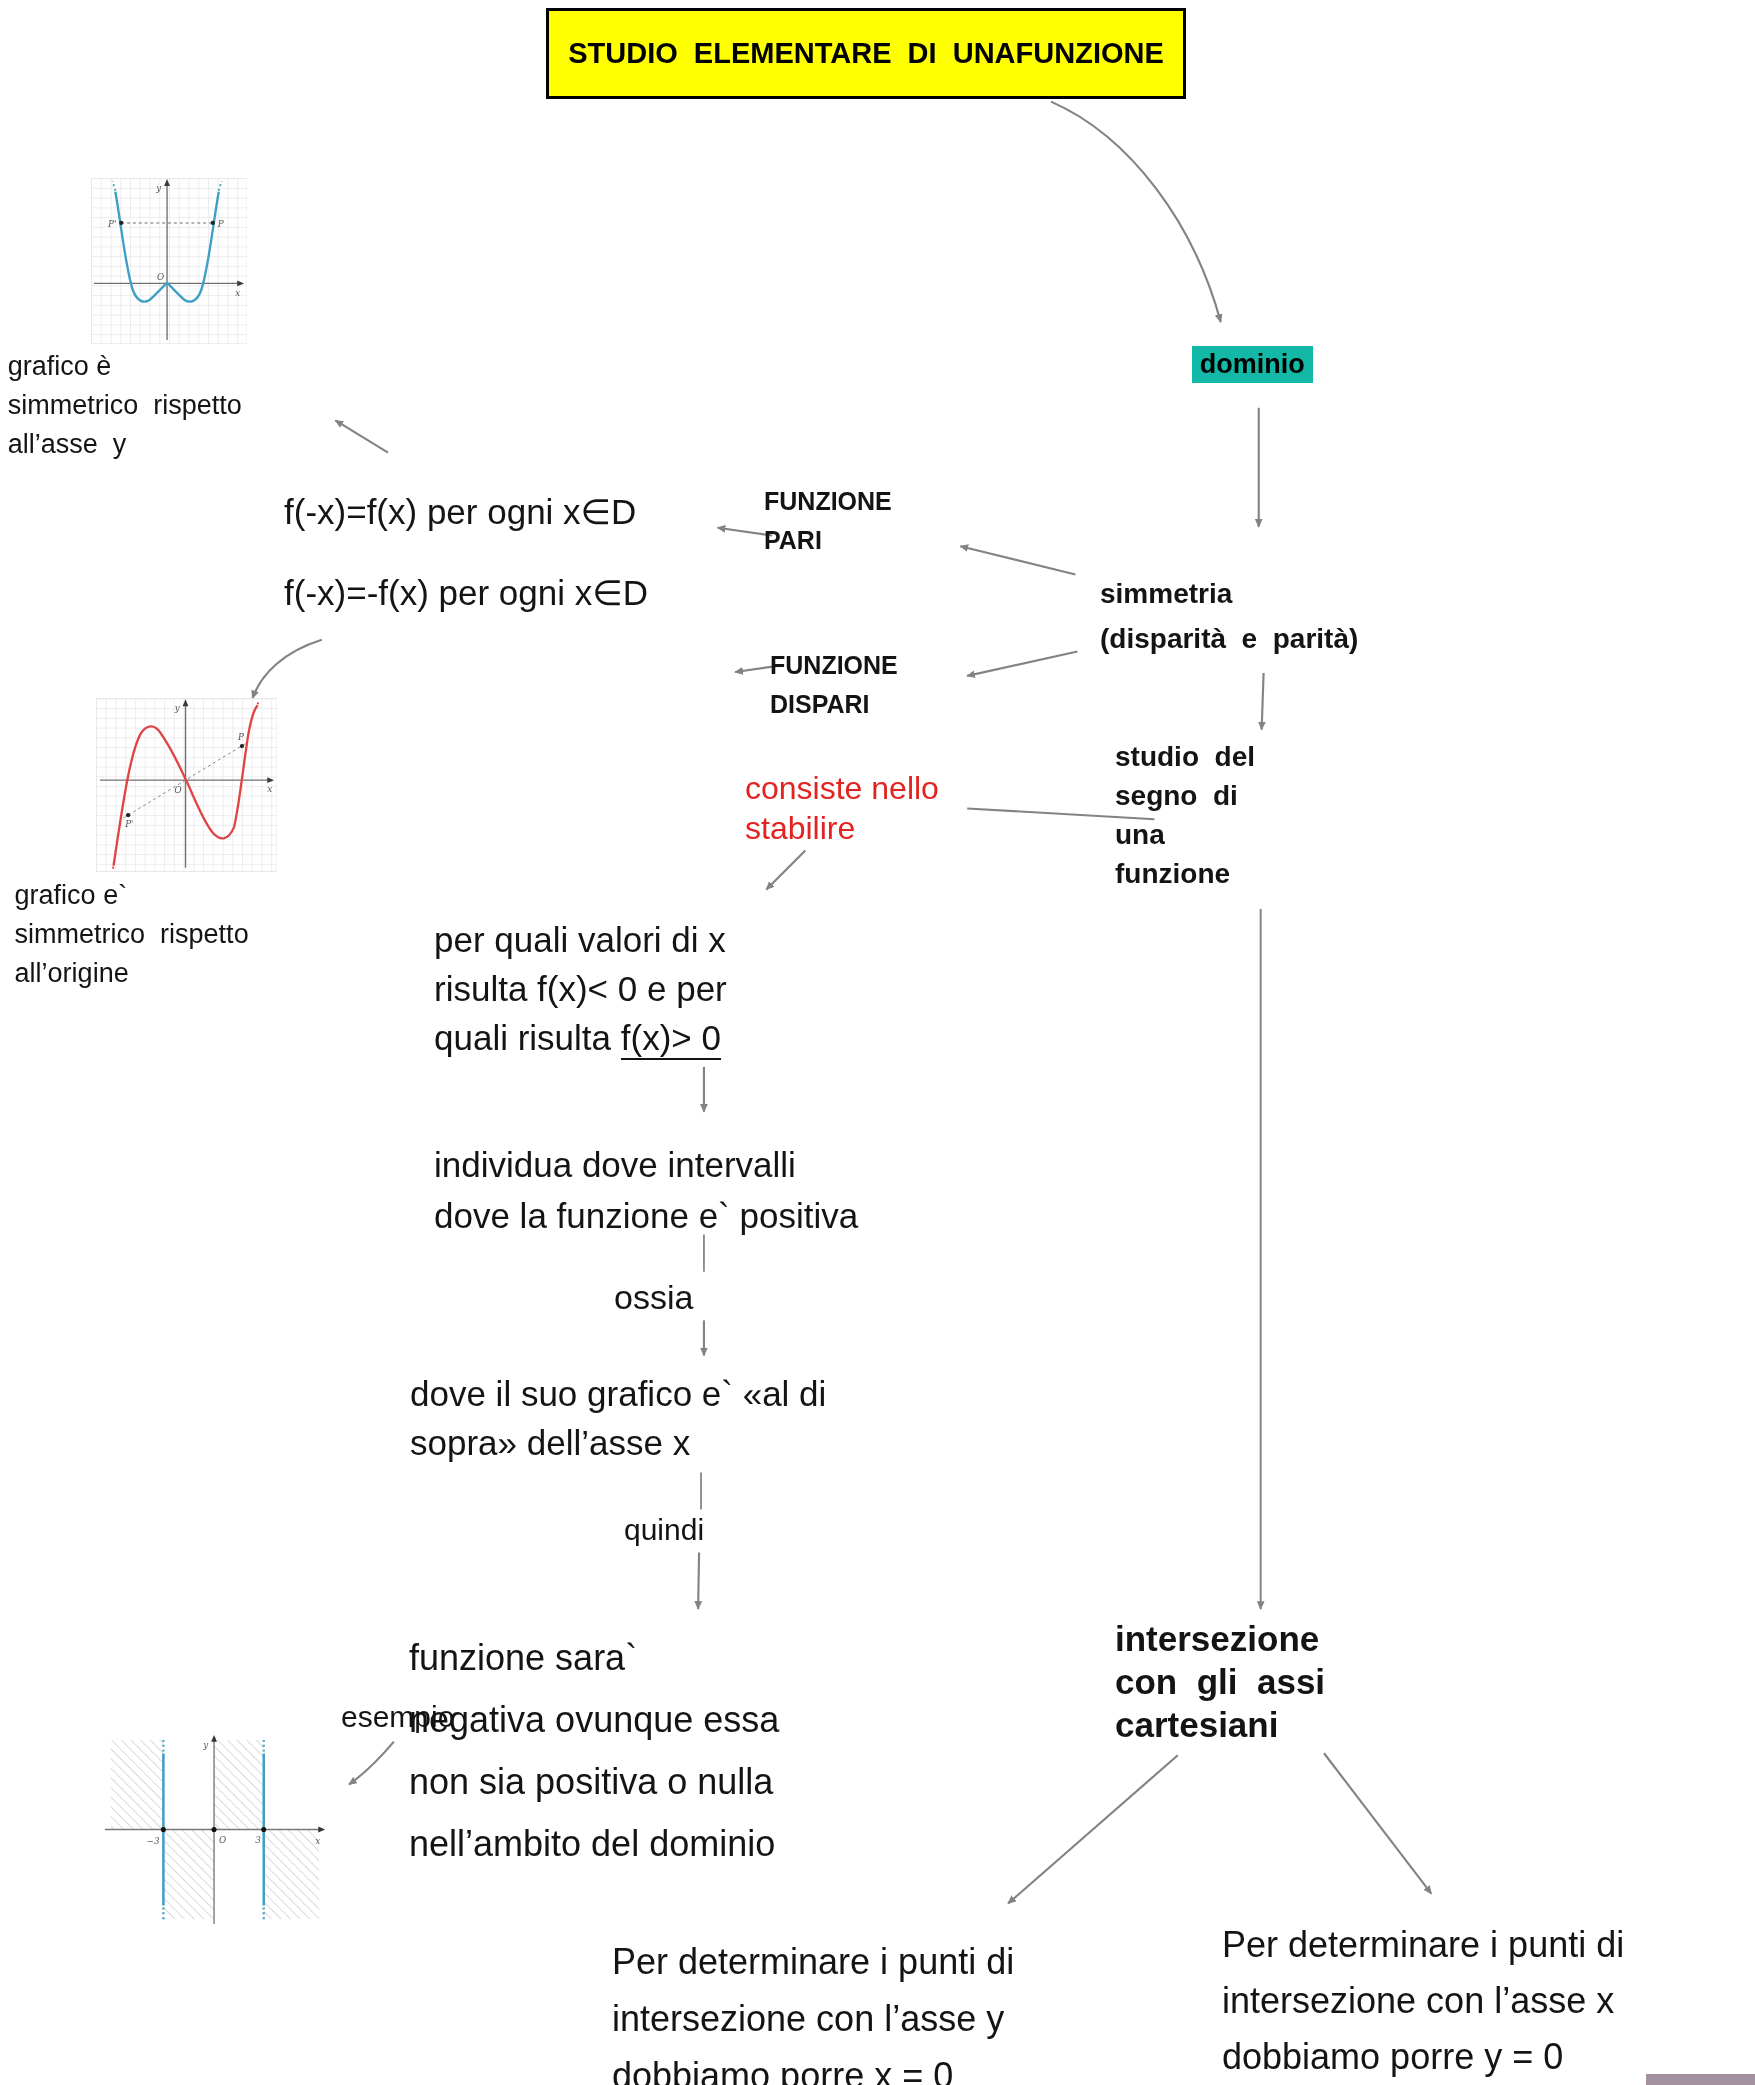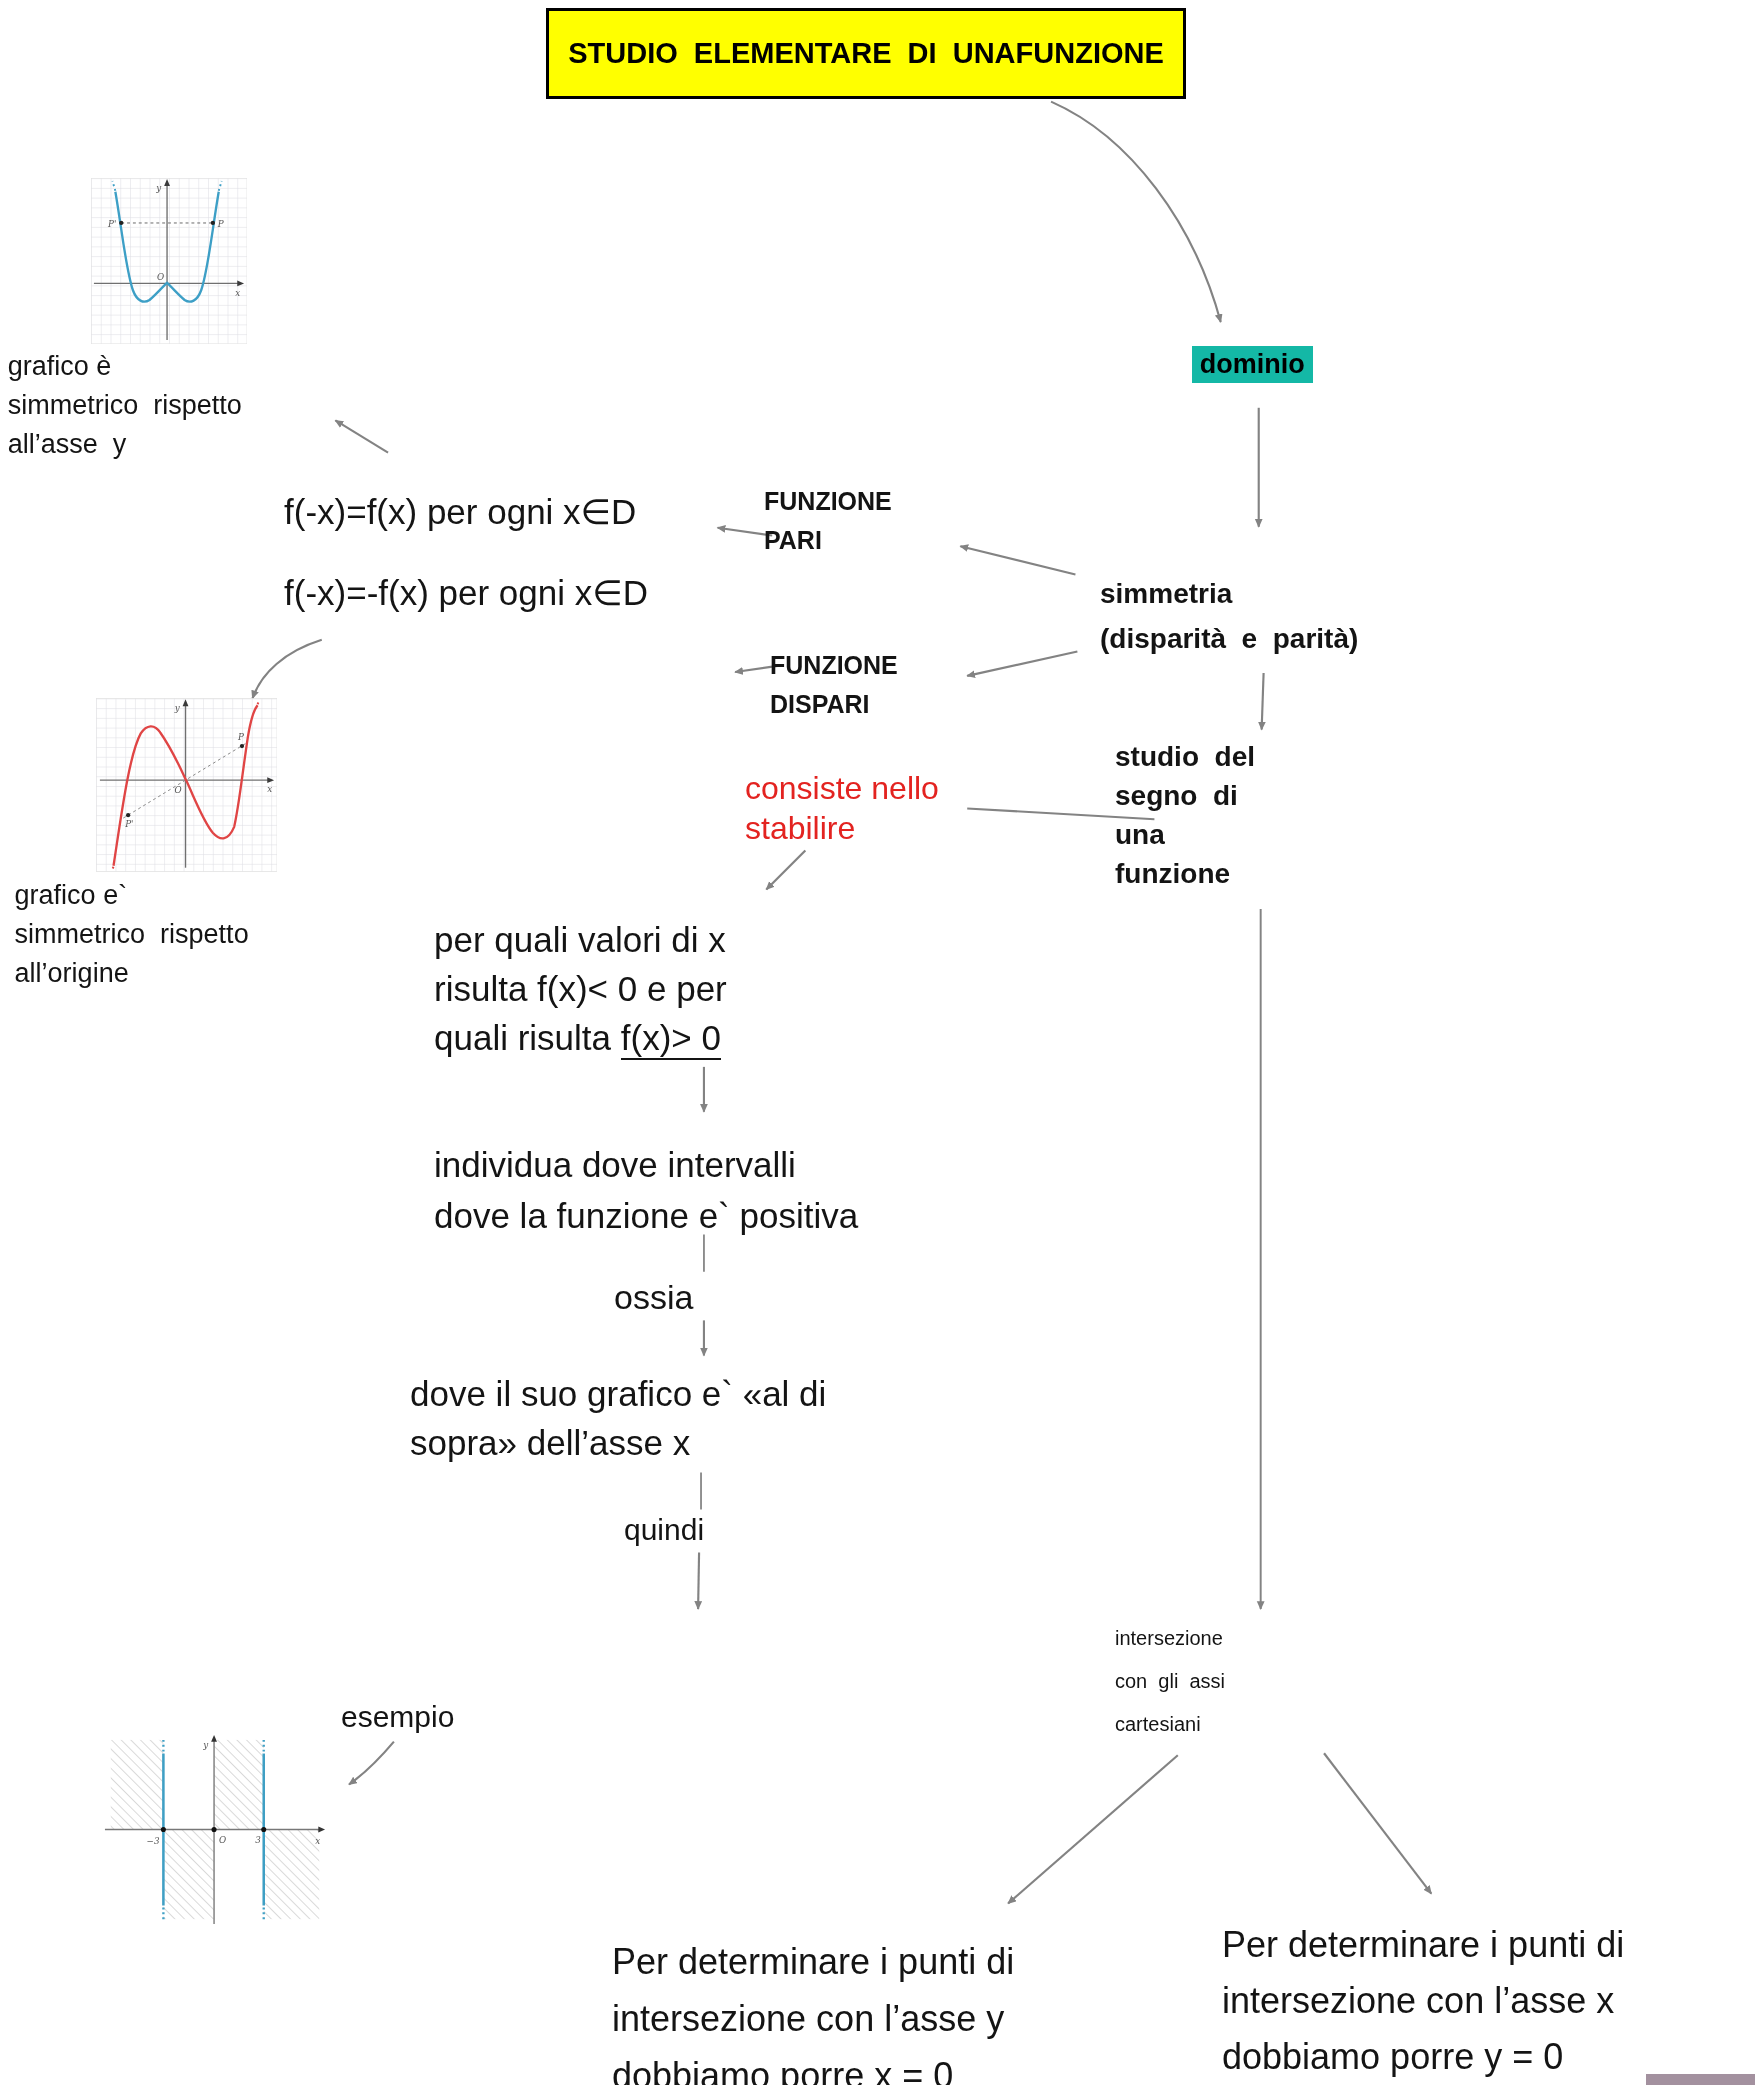--- a/index.html
+++ b/index.html
@@ -27,21 +27,21 @@
   #studio-segno{left:1115px;top:737px;width:293px;font-size:28px;font-weight:bold;line-height:39px}
   #per-quali{left:434px;top:915px;width:507px;font-size:35px;line-height:49px}
   .u{border-bottom:2.9px solid #141414;padding-bottom:1px}
   #individua{left:434px;top:1139px;width:507px;font-size:35px;line-height:51px}
   #ossia{left:614px;top:1278px;width:177px;font-size:34px}
   #dove-grafico{left:410px;top:1369px;width:548px;font-size:35px;line-height:49px}
   #quindi{left:624px;top:1513px;width:154px;font-size:30px}
   #funzione-sara{left:409px;top:1627px;width:575px;font-size:36px;line-height:62px}
   #esempio{left:341px;top:1700px;font-size:30px}
   #graph-sign{left:103px;top:1732px;width:226px;height:197px}
-  #intersezione{left:1115px;top:1617px;width:293px;font-size:20px;font-weight:normal;line-height:43px}
+  #intersezione{left:1115px;top:1617px;width:293px;font-size:35px;font-weight:bold;line-height:43px}
   #det-y{left:612px;top:1933px;width:570px;font-size:36px;line-height:57px}
   #det-x{left:1222px;top:1917px;width:570px;font-size:36px;line-height:56px}
   #corner-bar{left:1646px;top:2074px;width:109px;height:10.7px;background:#a3919f}
   .glabel{font-family:"DejaVu Serif",serif;font-style:italic;font-size:9px;fill:#555}
 </style>
 </head>
 <body>
 
 <div id="canvas">
 
@@ -181,20 +181,26 @@
 
   <div id="ossia" class="abs center pre">ossia</div>
 
   <div id="dove-grafico" class="abs center">
     <div class="pre">dove il suo grafico e` «al di</div>
     <div class="pre">sopra» dell’asse x</div>
   </div>
 
   <div id="quindi" class="abs center pre">quindi</div>
 
+  <div id="funzione-sara" class="abs center">
+    <div class="pre">funzione sara`</div>
+    <div class="pre">negativa ovunque essa</div>
+    <div class="pre">non sia positiva o nulla</div>
+    <div class="pre">nell’ambito del dominio</div>
+  </div>
 
   <div id="esempio" class="abs pre">esempio</div>
 
   <svg id="graph-sign" class="abs" viewBox="0 0 232 202">
     <defs>
       <pattern id="hatchC" width="7" height="7" patternUnits="userSpaceOnUse" patternTransform="rotate(-45)">
         <line x1="0" y1="0" x2="0" y2="7" stroke="#cfcfcf" stroke-width="1.6"></line>
       </pattern>
     </defs>
     <rect x="8" y="8" width="54" height="92" fill="url(#hatchC)"></rect>

